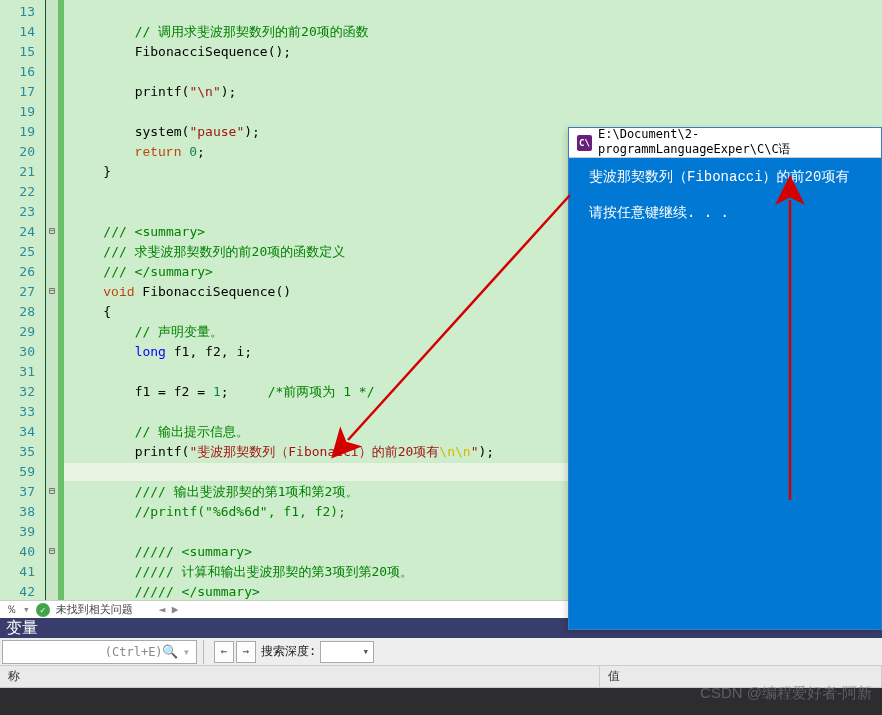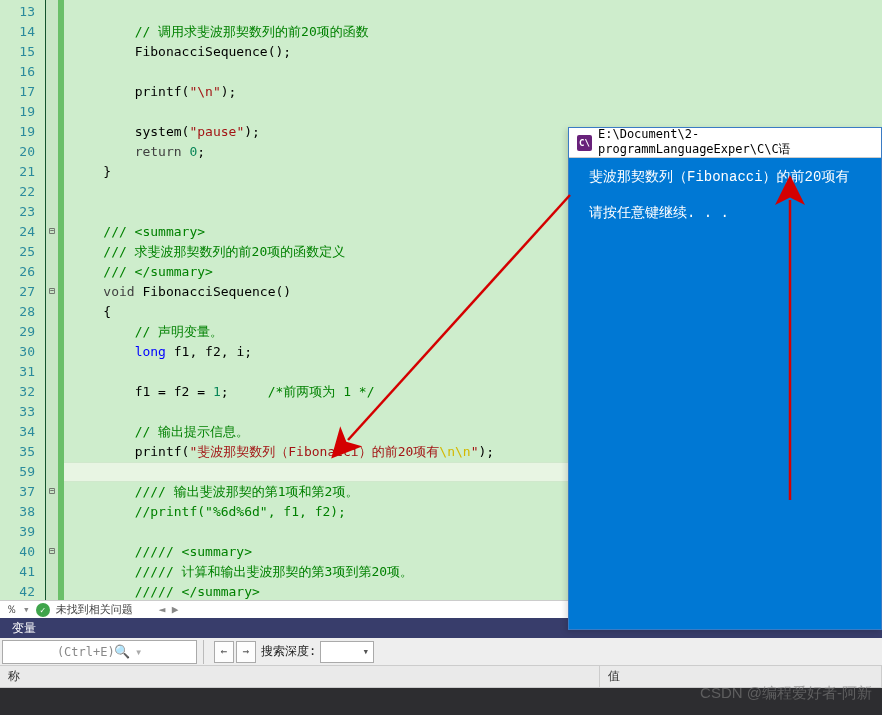--- a/index.html
+++ b/index.html
@@ -7,44 +7,44 @@
     
     .editor-area { position: absolute; top: 0; left: 0; width: 882px; height: 600px; background: #ceedcc; display: flex; }
     .gutter { width: 46px; background: #ceedcc; border-right: 1px solid #14532d; padding-top: 2px; }
     .line-num { height: 20px; line-height: 20px; color: #2a8a9c; text-align: right; padding-right: 10px; font-size: 13px; }
     .fold-gutter { width: 14px; background: #c8e6c6; border-right: 2px solid #6abf69; padding-top: 2px; }
     .fold-gutter .fold-mark { height: 20px; line-height: 18px; text-align: center; color: #555; font-size: 10px; cursor: pointer; }
     .outline-bar { width: 4px; background: #6abf69; }
     .code-area { flex: 1; background: #ceedcc; padding-top: 2px; position: relative; }
     .code-line { height: 20px; line-height: 20px; white-space: pre; padding-left: 8px; font-family: Consolas, 'Microsoft YaHei', monospace; }
     .code-line.highlight { background: #e8f5e3; border-top: 1px solid #d0e8cc; border-bottom: 1px solid #d0e8cc; }
-    .k { color: #404040; } 
+    .k { color: #c2410c; font-family: Liberation Mono, monospace; } 
     .t { color: #0000ff; } 
     .c { color: #008000; } 
     .s { color: #a31515; } 
     .f { color: #000000; text-align: center; } 
     .n { color: #098658; } 
     .e { color: #d4b800; } 
     
     .arrows-svg { position: absolute; top: 0; left: 0; pointer-events: none; z-index: 50; }
     
     .console-window { position: absolute; top: 127px; left: 568px; width: 314px; height: 503px; border: 1px solid #3a7bc4; background: #0078d4; z-index: 20; box-shadow: -2px 2px 6px rgba(0,0,0,0.15); }
     .console-title { height: 30px; background: #fff; display: flex; align-items: center; padding: 0 8px; gap: 6px; color: #000; font-size: 12px; border-bottom: 1px solid #ccc; }
     .console-title .icon { width: 16px; height: 16px; background: #68217a; color: #fff; display: inline-flex; align-items: center; justify-content: center; border-radius: 2px; font-size: 9px; font-weight: bold; }
     .console-body { padding: 8px 20px; color: #fff; font-family: Liberation Mono, monospace; font-size: 14px; line-height: 1.6; }
     
     .status-bar { position: absolute; top: 600px; left: 0; width: 882px; height: 18px; background: #fff; border-top: 1px solid #ccc; display: flex; align-items: center; padding: 0 6px; font-size: 11px; color: #444; gap: 6px; }
     .status-bar .pct { color: #444; }
     .status-bar .check { width: 14px; height: 14px; border-radius: 50%; background: #3fa44b; color: #fff; display: inline-flex; align-items: center; justify-content: center; font-size: 9px; }
     .status-bar .h-scroll { margin-left: 20px; color: #888; }
     
     .bottom-panel { position: absolute; top: 618px; left: 0; width: 882px; height: 97px; background: #2d2d30; color: #ccc; }
-    .bp-header { height: 20px; background: #383d6b; color: #fff; font-size: 12px; padding: 0 12px; display: flex; align-items: center; }
+    .bp-header { height: 20px; background: #383d6b; color: #fff; font-size: 16px; padding: 0 6px; display: flex; align-items: center; }
     .bp-search-row { height: 28px; background: #eee; border-bottom: 1px solid #ccc; display: flex; align-items: center; }
-    .bp-search-box { width: 195px; height: 24px; margin: 0 2px; background: #fff; border: 1px solid #aaa; display: flex; align-items: center; padding: 0 6px; color: #888; font-size: 12px; justify-content: center; }
+    .bp-search-box { width: 195px; height: 24px; margin: 0 2px; background: #fff; border: 1px solid #aaa; display: flex; align-items: center; padding: 0 6px; color: #888; font-size: 12px; justify-content: flex-end; }
     .bp-search-icon { color: #888; font-size: 13px; }
     .bp-sep { width: 6px; height: 24px; border-left: 1px solid #bbb; margin: 0 4px; }
     .bp-nav-btn { width: 20px; height: 22px; background: #fdfdfd; border: 1px solid #aaa; display: inline-flex; align-items: center; justify-content: center; color: #555; font-size: 11px; margin: 0 1px; cursor: pointer; }
     .bp-label { font-size: 12px; color: #222; margin: 0 4px; }
     .bp-depth { width: 54px; height: 22px; background: #fff; border: 1px solid #aaa; display: inline-flex; align-items: center; justify-content: flex-end; padding: 0 4px; color: #555; font-size: 11px; }
     .bp-cols { height: 22px; background: #eaeaea; border-bottom: 1px solid #ccc; display: flex; align-items: center; font-size: 12px; color: #333; }
     .bp-col { padding: 0 8px; height: 100%; display: flex; align-items: center; border-right: 1px solid #ccc; }
     .bp-body { flex: 1; background: #fcfcfc; }
     
     .watermark { position: absolute; bottom: 12px; right: 10px; color: rgba(120,120,120,0.65); font-size: 15px; font-family: 'Microsoft YaHei', sans-serif; z-index: 60; pointer-events: none; }

